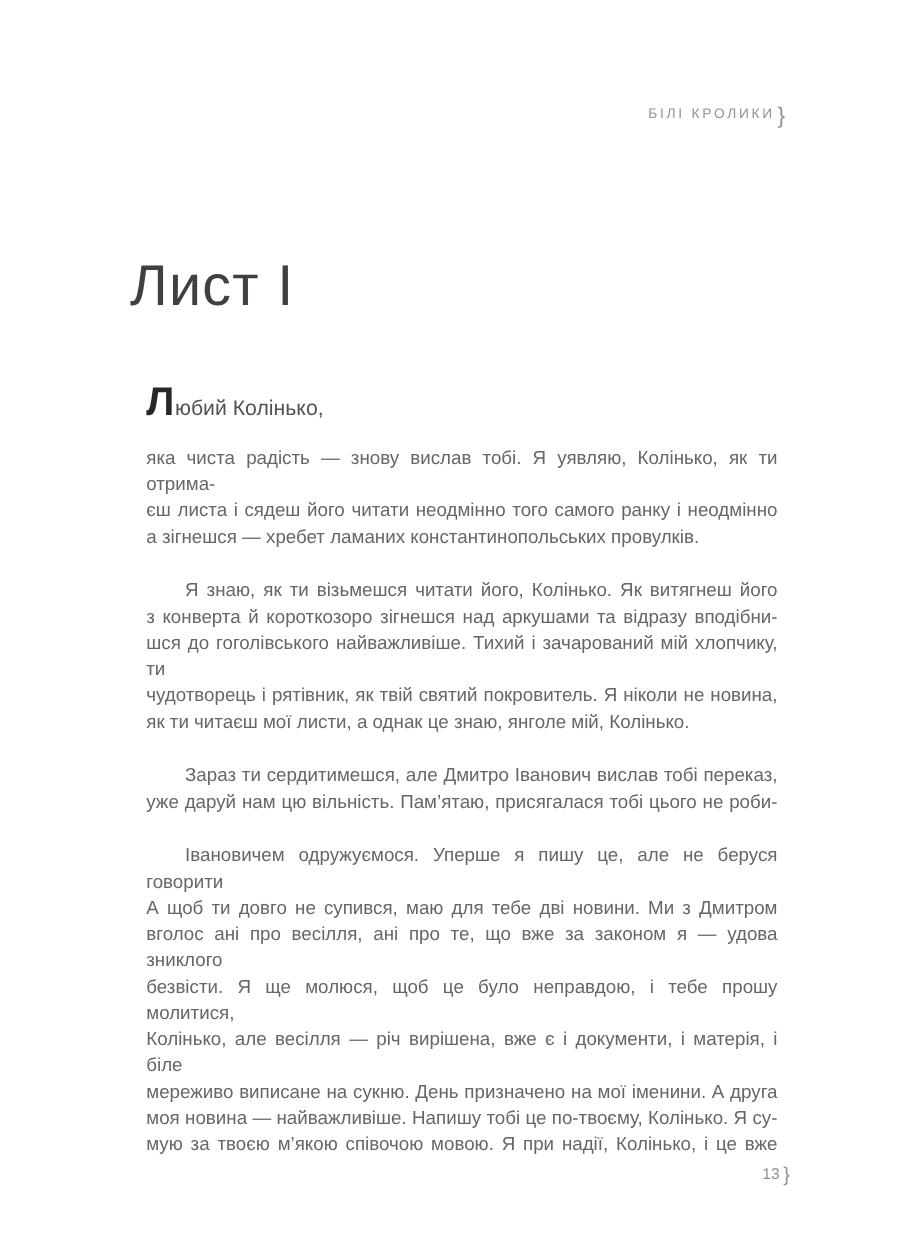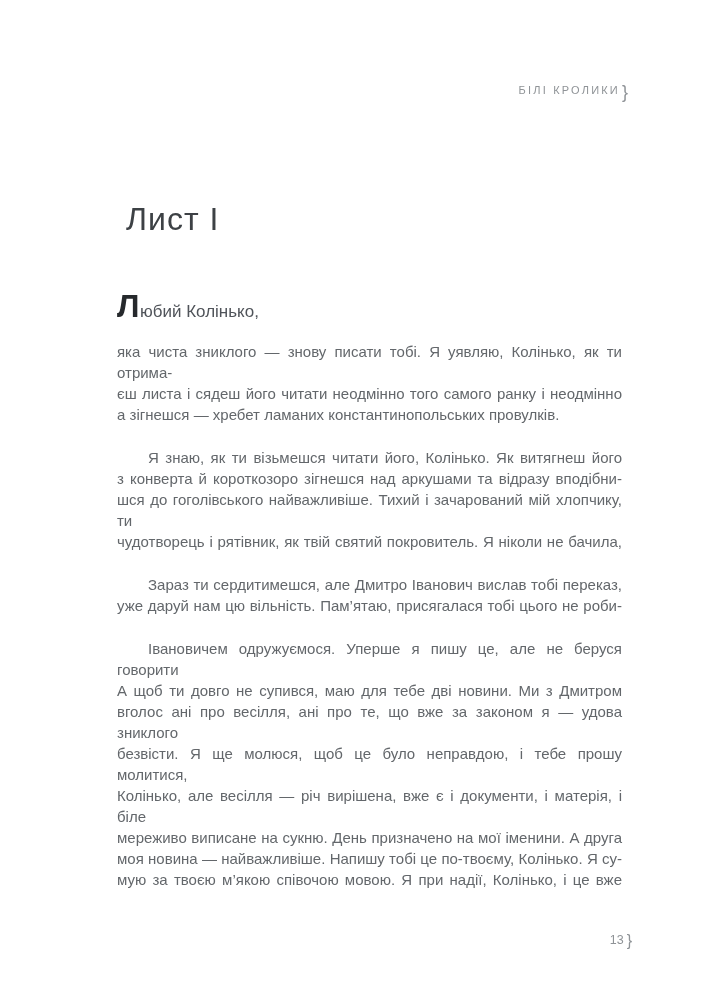--- a/index.html
+++ b/index.html
@@ -26,30 +26,30 @@
   .running-header .brace {
     font-size: 18px;
     letter-spacing: 0;
     margin-left: 2px;
     vertical-align: -4px;
     font-weight: 300;
   }
   .chapter-title {
     position: absolute;
     top: 201px;
-    left: 126px;
+    left: 104px;
     margin: 0;
-    font-size: 32px;
+    font-size: 46px;
     font-weight: 400;
     letter-spacing: 1px;
     color: var(--title, #3d4145);
   }
   .content {
     position: absolute;
-    top: 288px;
+    top: 303px;
     left: 117px;
     width: 505px;
     font-size: 15px;
     line-height: 21px;
     color: var(--body-text, #63676b);
   }
   .salutation {
     margin: 0 0 11px 0;
     font-size: 17px;
     line-height: 37px;
@@ -93,29 +93,30 @@
   </div>
 
   <h1 class="chapter-title">Лист І</h1>
 
   <div class="content">
     <div class="salutation">
       <span class="dropcap">Л</span><span>юбий Колінько,</span>
     </div>
     <div class="paragraphs">
         <div class="para">
-          <div class="line">яка чиста зниклого — знову писати тобі. Я уявляю, Колінько, як ти отрима-</div>
+          <div class="line">яка чиста радість — знову вислав тобі. Я уявляю, Колінько, як ти отрима-</div>
           <div class="line">єш листа і сядеш його читати неодмінно того самого ранку і неодмінно</div>
           <div class="line last">а зігнешся — хребет ламаних константинопольських провулків.</div>
         </div>
         <div class="para indent">
           <div class="line">Я знаю, як ти візьмешся читати його, Колінько. Як витягнеш його</div>
           <div class="line">з конверта й короткозоро зігнешся над аркушами та відразу вподібни-</div>
           <div class="line">шся до гоголівського найважливіше. Тихий і зачарований мій хлопчику, ти</div>
-          <div class="line">чудотворець і рятівник, як твій святий покровитель. Я ніколи не бачила,</div>
+          <div class="line">чудотворець і рятівник, як твій святий покровитель. Я ніколи не новина,</div>
+          <div class="line last">як ти читаєш мої листи, а однак це знаю, янголе мій, Колінько.</div>
         </div>
         <div class="para indent">
           <div class="line">Зараз ти сердитимешся, але Дмитро Іванович вислав тобі переказ,</div>
           <div class="line">уже даруй нам цю вільність. Пам’ятаю, присягалася тобі цього не роби-</div>
         </div>
         <div class="para indent">
           <div class="line">Івановичем одружуємося. Уперше я пишу це, але не беруся говорити</div>
           <div class="line">А щоб ти довго не супився, маю для тебе дві новини. Ми з Дмитром</div>
           <div class="line">вголос ані про весілля, ані про те, що вже за законом я — удова зниклого</div>
           <div class="line">безвісти. Я ще молюся, щоб це було неправдою, і тебе прошу молитися,</div>

